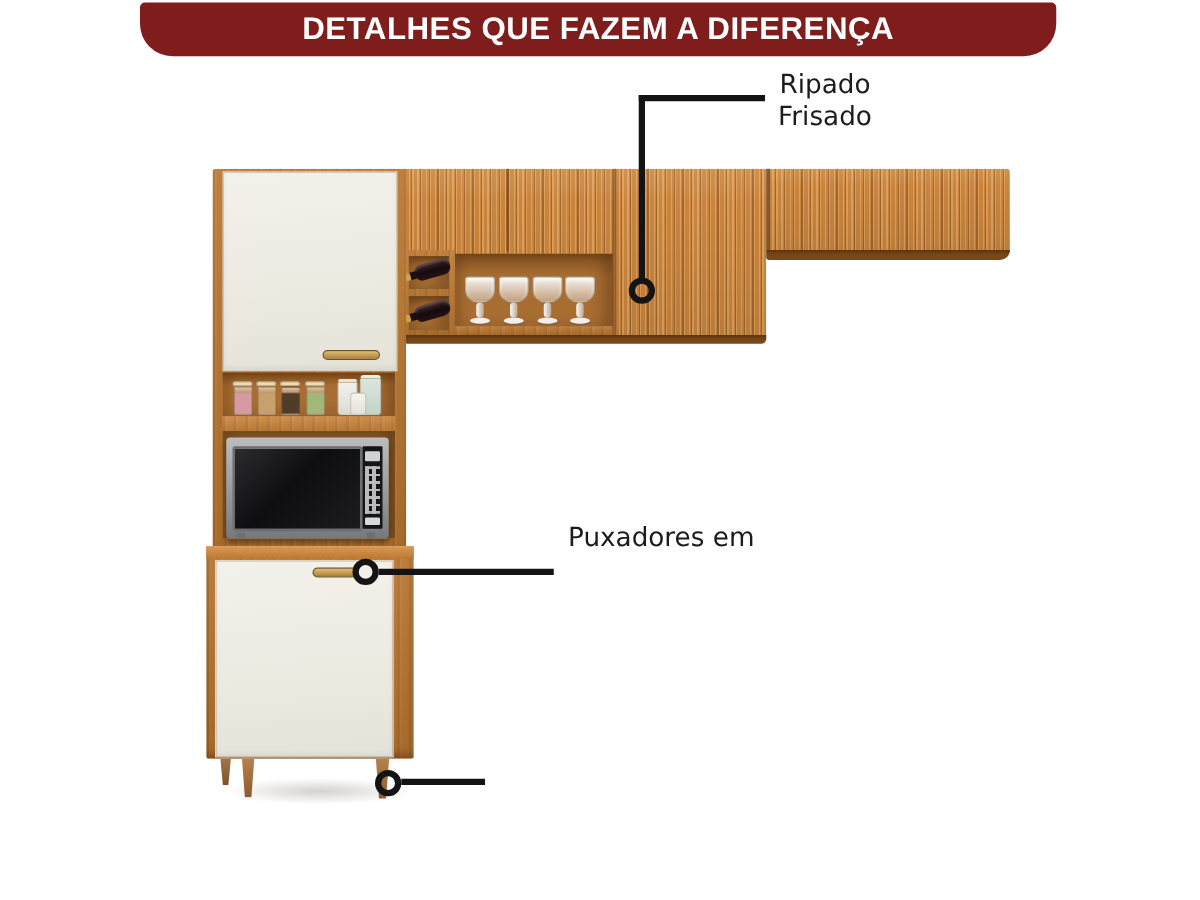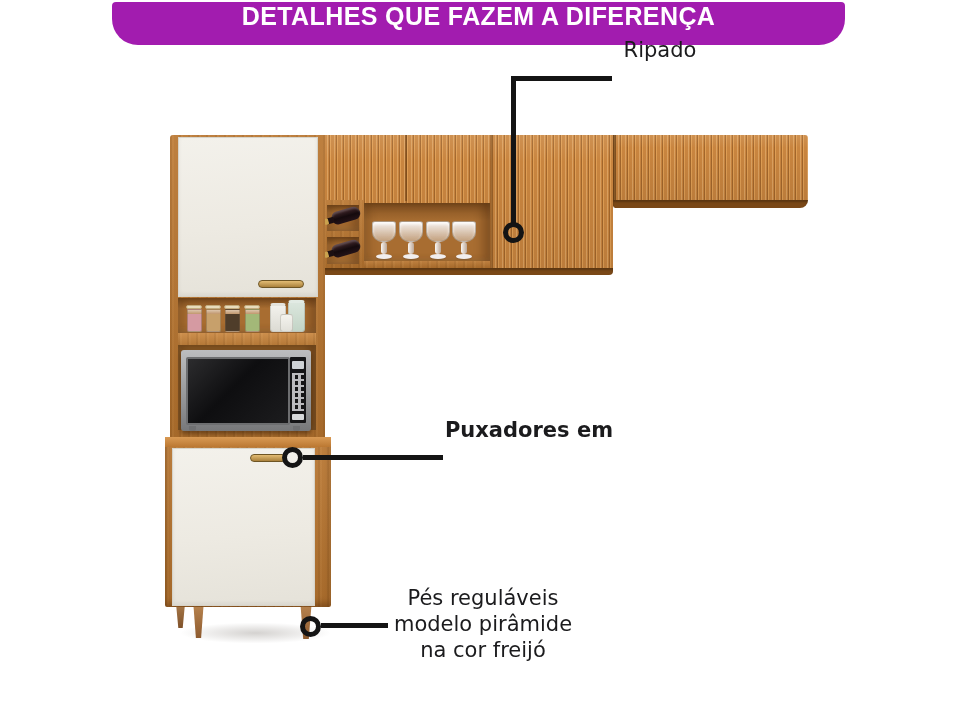--- a/index.html
+++ b/index.html
@@ -5,22 +5,22 @@
   html,body { margin:0; padding:0; background:#ffffff; }
   .stage {
     position:relative; width:960px; height:720px; overflow:hidden;
     background:#ffffff; font-family:"DejaVu Sans", sans-serif;
   }
   .abs { position:absolute; }
 
   
   .banner {
     left:112px; top:2px; width:733px; height:43px;
-    background:#a21caf; border-radius:4px 4px 26px 26px;
-    display:flex; justify-content:center;
+    background:#7f1d1d; border-radius:4px 4px 26px 26px;
+    display:flex; align-items:center; justify-content:center;
   }
   .banner-text {
     color:#ffffff; font-family:"Liberation Sans", sans-serif;
     font-weight:800; font-size:25px; letter-spacing:0.4px;
   }
 
   
   .fluted {
     background-color:#c9853f;
     background-image:
@@ -221,31 +221,27 @@
   <div class="abs handle" style="left:250px; top:454px; width:34px;"></div>
 
   <div class="abs floor-shadow"></div>
   <div class="abs foot" style="left:175px; top:607px; width:11px; height:21px; filter:brightness(.9);"></div>
   <div class="abs foot" style="left:192px; top:607px; width:13px; height:31px;"></div>
   <div class="abs foot" style="left:299px; top:607px; width:14px; height:32px;"></div>
 
   <div class="abs cline" style="left:511px; top:76px; width:101px; height:5px;"></div>
   <div class="abs cline" style="left:511px; top:76px; width:5px; height:147px;"></div>
   <div class="abs ring" style="left:503px; top:222px;"></div>
-  <div class="abs callout-text" style="left:598px; top:37px; width:124px;">
+  <div class="abs callout-text" style="left:598px; top:54px; width:124px;">
     <div>Ripado</div>
+    <div>Frisado</div>
   </div>
 
   <div class="abs ring" style="left:282px; top:447px;"></div>
   <div class="abs cline" style="left:303px; top:455px; width:140px; height:5px;"></div>
-  <div class="abs callout-text" style="left:438px; top:417px; width:182px;font-weight:bold;">
+  <div class="abs callout-text" style="left:438px; top:417px; width:182px;">
     <div>Puxadores em</div>
   </div>
 
   <div class="abs ring" style="left:300px; top:616px;"></div>
   <div class="abs cline" style="left:321px; top:623px; width:67px; height:5px;"></div>
-  <div class="abs callout-text" style="left:390px; top:585px; width:186px;">
-    <div>Pés reguláveis</div>
-    <div>modelo pirâmide</div>
-    <div>na cor freijó</div>
-  </div>
 
 </div>
 
 </body></html>

